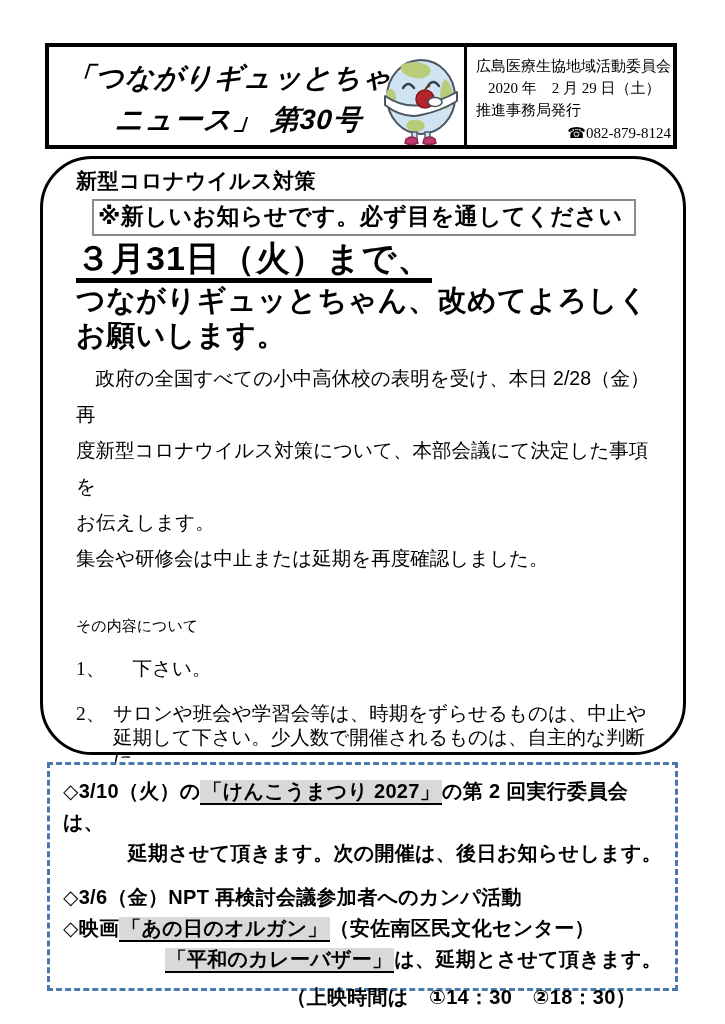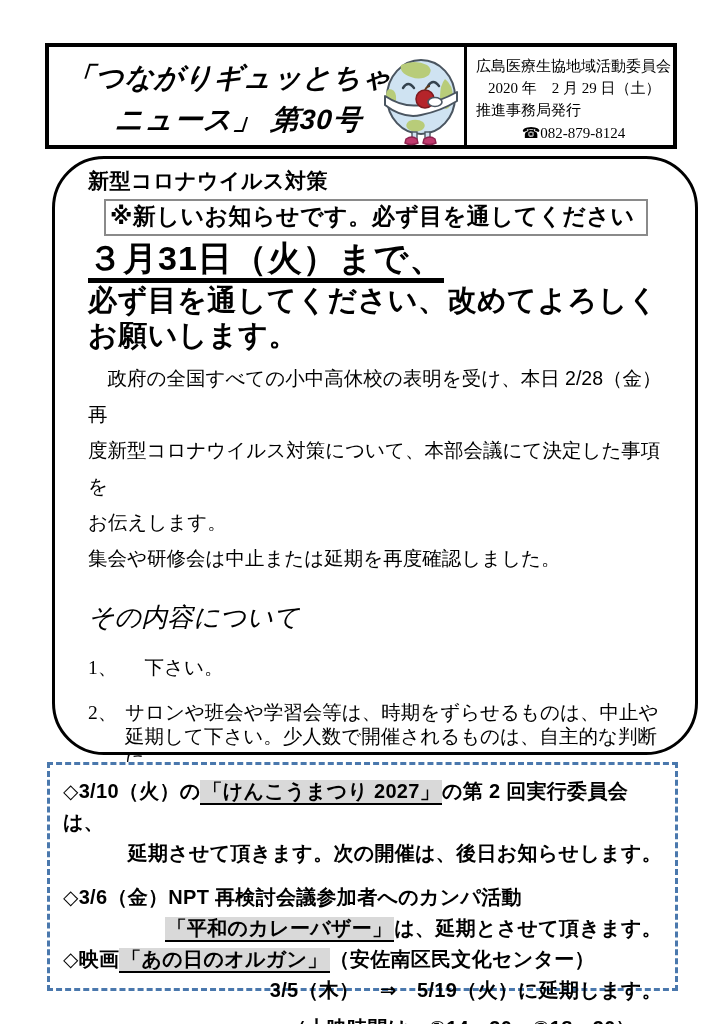--- a/index.html
+++ b/index.html
@@ -10,35 +10,35 @@
   .header-box{position:absolute;left:45px;top:43px;width:632px;height:106px;
               border:4px solid #000;box-sizing:border-box;display:flex;background:#fff;}
   .header-left{width:418px;border-right:3px solid #000;box-sizing:border-box;position:relative;}
   .masthead{padding:10px 0 0 16px;font-weight:bold;font-style:italic;
             font-size:28px;line-height:42px;letter-spacing:1px;transform:skewX(-4deg);}
   .masthead .t2{margin-left:52px;}
   .mascot{position:absolute;right:3px;top:8px;}
   .header-right{flex:1;font-family:"Liberation Serif","DejaVu Serif",serif;
                 font-size:15px;line-height:22px;padding:8px 0 0 9px;}
   .hr-date{padding-left:12px;}
-  .hr-phone{text-align:center;padding-right:2px;margin-top:1px;}
+  .hr-phone{text-align:right;padding-right:2px;margin-top:1px;}
 
   
-  .main-box{position:absolute;left:52px;top:156px;width:646px;height:599px;
+  .main-box{position:absolute;left:40px;top:156px;width:646px;height:599px;
             border:3px solid #000;border-radius:52px;box-sizing:border-box;
             padding:8px 24px 0 33px;background:#fff;}
   .section-label{font-size:21px;font-weight:bold;letter-spacing:.5px;}
   .alert-box{display:inline-block;border:2px solid #8a8a8a;font-size:23px;font-weight:bold;
              padding:0 12px 2px 4px;margin-top:4px;letter-spacing:.5px;margin-left:16px;}
   .headline1{display:table;font-size:34px;font-weight:bold;line-height:40px;
              border-bottom:5px solid #000;margin-top:2px;letter-spacing:1px;}
   .headline2{font-size:29px;font-weight:bold;line-height:35px;letter-spacing:.5px;}
   .para{font-family:Liberation Sans, sans-serif;font-size:19.5px;
         line-height:36px;margin-top:7px;}
-  .intro{font-family:"Liberation Serif","DejaVu Serif",serif;font-size:26px;margin-top:24px;font-style:italic;}
+  .intro{font-family:"Liberation Serif","DejaVu Serif",serif;font-size:15px;margin-top:41px;}
   .item{display:flex;margin-top:21px;font-family:"Liberation Serif","DejaVu Serif",serif;
         font-size:19.5px;line-height:24px;}
   .item .num{flex:none;width:37px;}
   .contact{margin-top:25px;font-size:20px;font-weight:bold;line-height:29px;}
   .contact .cl{display:table;border-bottom:2px solid #000;padding-bottom:1px;}
 
   
   .bottom-box{position:absolute;left:47px;top:762px;width:631px;height:229px;
               box-sizing:border-box;border:3px dashed #4a78ad;background:#fff;
               padding:11px 13px 0 13px;font-weight:bold;font-size:20px;}
@@ -90,21 +90,21 @@
       <div class="hr-date">2020 年　2 月 29 日（土）</div>
       <div>推進事務局発行</div>
       <div class="hr-phone">☎082-879-8124</div>
     </div>
   </div>
 
   <div class="main-box">
     <div class="section-label">新型コロナウイルス対策</div>
     <div class="alert-box">※新しいお知らせです。必ず目を通してください</div>
     <div class="headline1">３月31日（火）まで、</div>
-    <div class="headline2">必ず目を通してください、改めてよろしく</div>
+    <div class="headline2">つながりギュッとちゃん、改めてよろしく</div>
     <div class="headline2">お願いします。</div>
 
     <div class="para">
       <div>　政府の全国すべての小中高休校の表明を受け、本日 2/28（金）再</div>
       <div>度新型コロナウイルス対策について、本部会議にて決定した事項を</div>
       <div>お伝えします。</div>
       <div>集会や研修会は中止または延期を再度確認しました。</div>
     </div>
 
     <div class="intro">その内容について</div>
@@ -137,23 +137,22 @@
     </div>
   </div>
 
   <div class="bottom-box">
     <div class="bline">
       <span>◇3/10（火）の</span><span class="hl">「けんこうまつり 2027」</span><span>の第 2 回実行委員会は、</span>
     </div>
     <div class="bline r">延期させて頂きます。次の開催は、後日お知らせします。</div>
     <div class="gap"></div>
     <div class="bline">◇3/6（金）NPT 再検討会議参加者へのカンパ活動</div>
+    <div class="bline">
+      <span>◇映画</span><span class="hl">「あの日のオルガン」</span><span>（安佐南区民文化センター）</span>
+    </div>
     <div class="bline r">
       <span class="hl">「平和のカレーバザー」</span><span>は、延期とさせて頂きます。</span>
     </div>
-    <div class="bline">
-      <span>◇映画</span><span class="hl">「あの日のオルガン」</span><span>（安佐南区民文化センター）</span>
-    </div>
-    <div class="bline r">3/5（木）　⇒　5/19（火）に延期します。</div>
     <div class="bline r showtime">（上映時間は　①14：30　②18：30）</div>
   </div>
 
 </div>
 
 </body></html>

